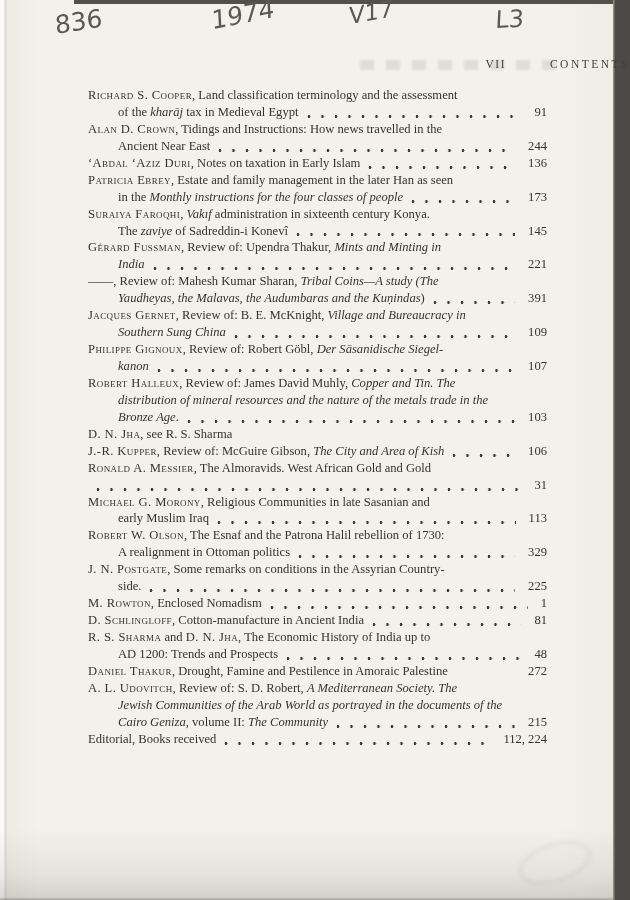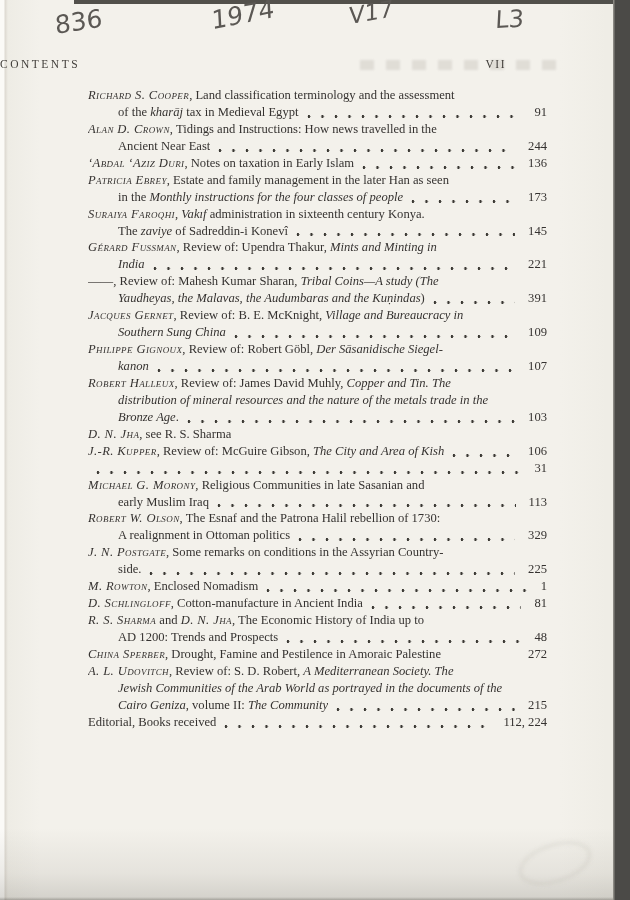--- a/index.html
+++ b/index.html
@@ -31,32 +31,32 @@
     transform-origin:left top;
   }
   .hw-836{left:54px;top:13px;transform:rotate(-9deg) skewX(-4deg);}
   .hw-1974{left:211px;top:8px;transform:rotate(-11deg) skewX(-8deg);}
   .hw-v17{left:349px;top:5px;transform:rotate(-10deg) skewX(-10deg);font-size:23px;}
   .hw-l3{left:496px;top:8px;transform:rotate(-3deg) skewX(-6deg);font-size:24px;}
 
   
   .runhead{position:absolute;top:58px;left:0;width:630px;height:16px;
     font-size:11.5px;color:#413e3a;}
-  .runhead .title{position:absolute;left:0;right:0;text-align:left;letter-spacing:2.5px;}
+  .runhead .title{position:absolute;left:0;right:0;text-align:right;letter-spacing:2.5px;}
   .runhead .folio{position:absolute;right:124px;letter-spacing:1.5px;}
 
   
   #toc{
     position:absolute;top:88px;left:88px;right:83px;
     font-size:12.6px;color:#353230;
   }
   .line{display:flex;align-items:baseline;height:16.95px;white-space:nowrap;}
   .line .text{overflow:hidden;}
   .line.ind .text{padding-left:30px;}
-  .sc{font-variant:small-caps;letter-spacing:.4px;font-style:italic;}
+  .sc{font-variant:small-caps;letter-spacing:.4px;}
   .it{font-style:italic;text-align:right;}
   .leader{
     flex:1;align-self:flex-end;height:5px;min-width:6px;
     margin:0 7px 3px 8px;
     background-image:radial-gradient(circle at 2px 2.5px,#3b3934 1.15px,rgba(0,0,0,0) 1.6px);
     background-size:13.5px 5px;background-repeat:repeat-x;background-position:left bottom;
   }
   .page{margin-left:auto;padding-left:6px;text-align:left;color:#353230;}
 </style>
 </head>
@@ -187,20 +187,23 @@
         </div>
       </div>
       <div>
         <div class="line">
           <span class="text"><span class="sc">J.-R. Kupper</span><span>, Review of: McGuire Gibson, </span><span class="it">The City and Area of Kish</span></span>
           <span class="leader"></span>
           <span class="page">106</span>
         </div>
       </div>
       <div>
+        <div class="line">
+          <span class="text"><span class="sc">Ronald A. Messier</span><span>, The Almoravids. West African Gold and Gold</span></span>
+        </div>
         <div class="line ind">
           <span class="leader"></span>
           <span class="page">31</span>
         </div>
       </div>
       <div>
         <div class="line">
           <span class="text"><span class="sc">Michael G. Morony</span><span>, Religious Communities in late Sasanian and</span></span>
         </div>
         <div class="line ind">
@@ -248,21 +251,21 @@
           <span class="text"><span class="sc">R. S. Sharma</span><span> and </span><span class="sc">D. N. Jha</span><span>, The Economic History of India up to</span></span>
         </div>
         <div class="line ind">
           <span class="text"><span>AD 1200: Trends and Prospects</span></span>
           <span class="leader"></span>
           <span class="page">48</span>
         </div>
       </div>
       <div>
         <div class="line">
-          <span class="text"><span class="sc">China Sperber</span><span>, Drought, Famine and Pestilence in Amoraic Palestine</span></span>
+          <span class="text"><span class="sc">Daniel Thakur</span><span>, Drought, Famine and Pestilence in Amoraic Palestine</span></span>
           <span class="page">272</span>
         </div>
       </div>
       <div>
         <div class="line">
           <span class="text"><span class="sc">A. L. Udovitch</span><span>, Review of: S. D. Robert, </span><span class="it">A Mediterranean Society. The</span></span>
         </div>
         <div class="line ind">
           <span class="text"><span class="it">Jewish Communities of the Arab World as portrayed in the documents of the</span></span>
         </div>

